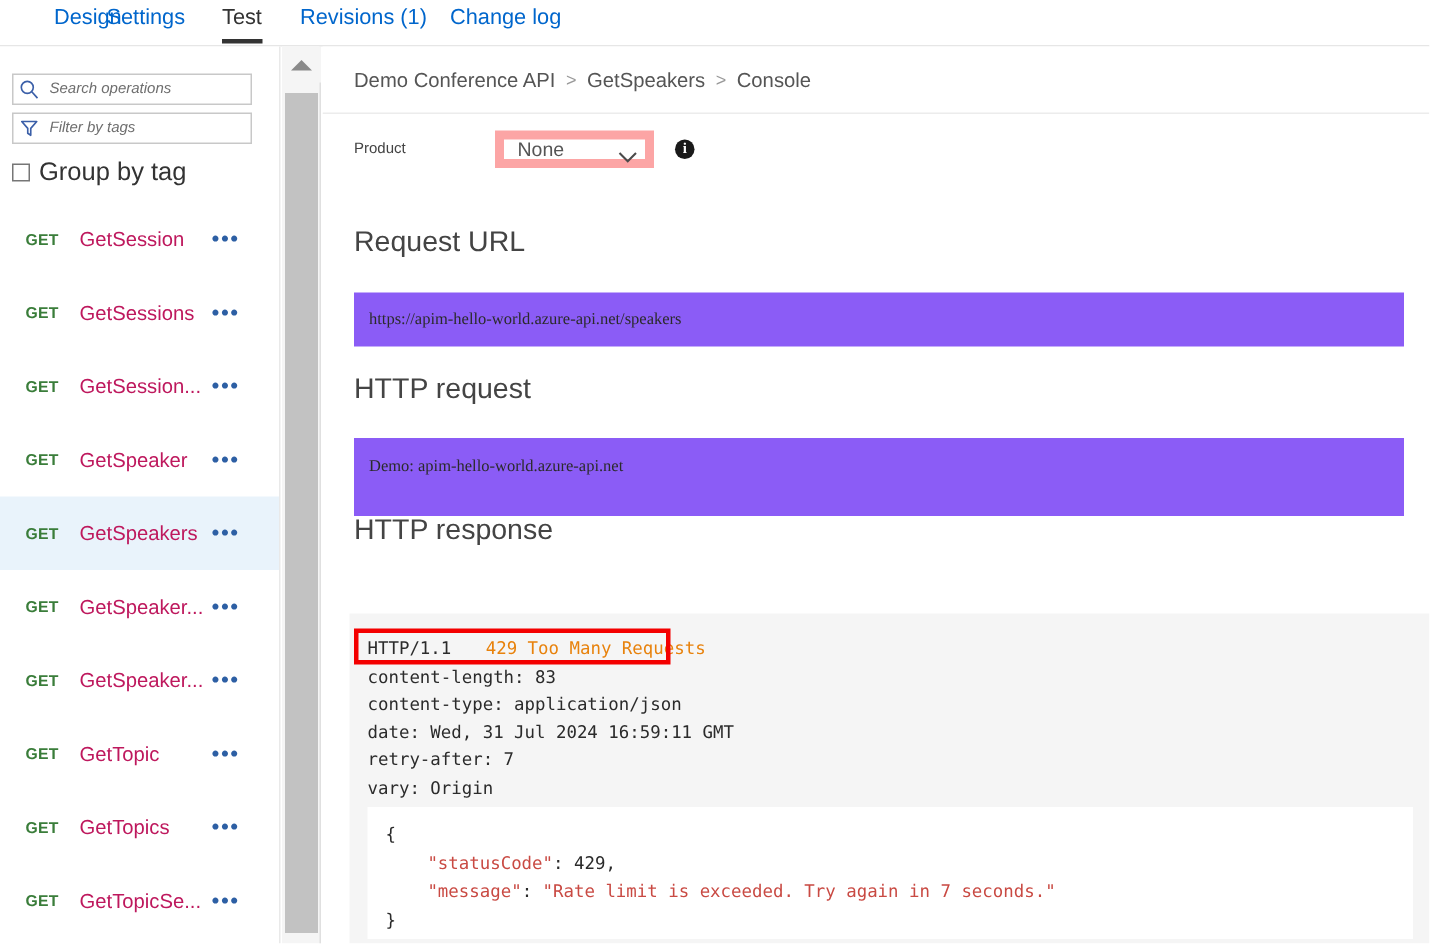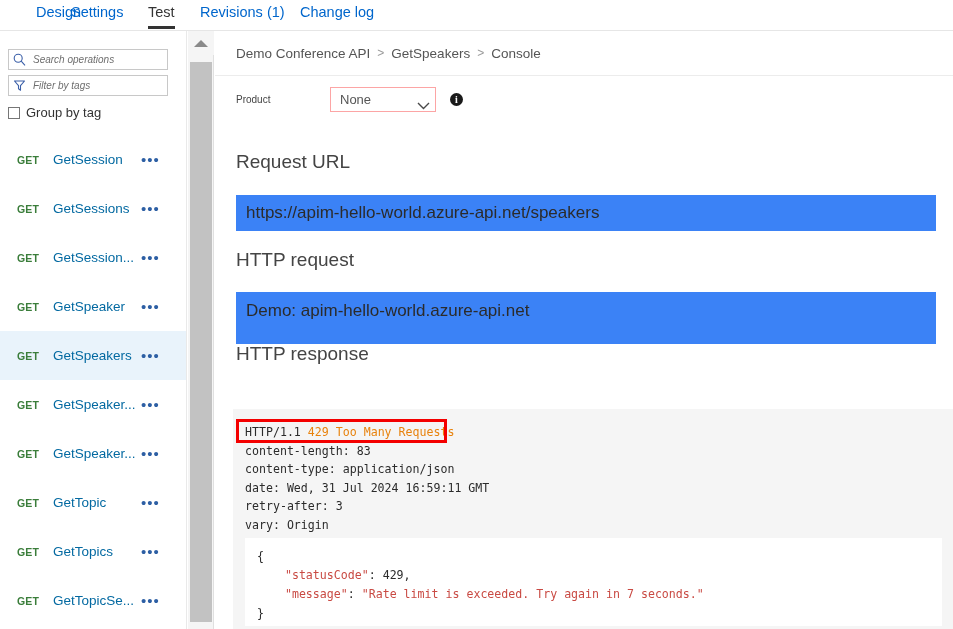--- a/index.html
+++ b/index.html
@@ -41,38 +41,38 @@
     display: flex; align-items: center;
   }
   .sfield .ph {
     font-size: 10px; color: #6e6e6e; font-style: italic;
     margin-left: 4px;
   }
   .sico { width: 20px; display: flex; align-items: center; justify-content: center; }
   .sico svg { display: block; }
   #groupby {
     position: absolute; left: 8px; top: 74px;
-    display: flex; align-items: center; font-size: 13px; color: #333;
+    display: flex; align-items: center; font-size: 17px; color: #333;
   }
   #groupby .cbx {
     width: 12px; height: 12px; border: 1px solid #767676; background: #fff;
     margin-right: 6px;
   }
 
   .oprow {
     position: absolute; left: 0; width: 186px; height: 49px;
     display: flex; align-items: center; cursor: pointer;
   }
   .oprow.selected { background: #e9f3fb; }
   .oprow .verb {
     position: absolute; left: 17px; font-size: 10.5px; font-weight: bold;
     color: #3a7d3a; letter-spacing: .2px;
   }
   .oprow .oname {
-    position: absolute; left: 53px; font-size: 13.5px; color: #0369a1;
+    position: absolute; left: 53px; font-size: 13.5px; color: #be185d;
     white-space: nowrap;
   }
   .oprow .dots {
     position: absolute; left: 141px; font-size: 15px; color: #2d5fa4;
     letter-spacing: 1px; line-height: 6px;
   }
 
   
   #scrollbar {
     position: absolute; top: 31px; left: 188px; width: 26px; height: 598px;
@@ -105,42 +105,42 @@
     border-bottom: 1px solid #ececec;
   }
   #breadcrumb .sep { margin: 0 7px; color: #999; font-size: 12px; }
 
   #productrow {
     position: absolute; top: 46px; left: 0; width: 738px; height: 44px;
     display: flex; align-items: center; padding-left: 21px;
   }
   #productrow .plabel { font-size: 10px; color: #444; width: 94px; }
   #productsel {
-    width: 106px; height: 25px; border: 1px solid #fca5a5; background: #fff;
+    width: 106px; height: 25px; border: 6px solid #fca5a5; background: #fff;
     display: flex; align-items: center; justify-content: space-between;
     padding: 0 7px 0 9px; cursor: pointer;
   }
   #productsel .pval { font-size: 13px; color: #555; }
   #productsel .chev {
     width: 11px; height: 6px; position: relative;
   }
   #infoicon {
     margin-left: 14px; width: 13px; height: 13px; border-radius: 50%;
     background: #1a1a1a; color: #fff; font-size: 10px; font-weight: bold;
     display: flex; align-items: center; justify-content: center;
     font-family: "Liberation Serif", serif; cursor: pointer;
   }
 
   .sect-h {
     position: absolute; left: 21px; font-size: 19px; color: #444444;
     font-weight: normal;
   }
   .codebox {
-    position: absolute; left: 21px; background: #3b82f6;
-    font-family: Liberation Sans, sans-serif; font-size: 17px;
+    position: absolute; left: 21px; background: #8b5cf6;
+    font-family: Liberation Serif, serif; font-size: 11px;
     color: #2b2b2b; line-height: 18px;
   }
 
   #requrl-box { top: 164px; width: 700px; height: 36px; padding: 9px 0 0 10px; }
   #httpreq-box { top: 261px; width: 700px; height: 52px; padding: 10px 0 0 10px; }
   #httpreq-box .l { white-space: pre; }
 
   
   #resp-tabs {
     position: absolute; top: 378px; left: 21px; width: 700px; height: 29px;
@@ -161,21 +161,21 @@
   #resp-box {
     position: absolute; top: 409px; left: 233px; width: 720px; height: 220px;
     background: #f5f5f5;
   }
   #resp-headers {
     position: absolute; top: 14px; left: 12px;
     font-family: "DejaVu Sans Mono", monospace; font-size: 11.6px;
     color: #2b2b2b; line-height: 18.5px; white-space: pre;
   }
   #status-line { position: relative; display: inline-block; }
-  #status-code { color: #e8820c; }
+  #status-code { color: #e8820c; margin-left: 16px; }
   #redbox {
     position: absolute; top: 419px; left: 236px; width: 211px; height: 24px;
     border: 3px solid #f40000; pointer-events: none;
   }
   #json-box {
     position: absolute; top: 129px; left: 12px; width: 697px; height: 88px;
     background: #ffffff;
     font-family: "DejaVu Sans Mono", monospace; font-size: 11.6px;
     color: #2b2b2b; line-height: 19px; padding: 9px 0 0 12px;
     white-space: pre;
@@ -336,21 +336,21 @@
     </div>
   </div>
 
 </div>
 
 <div id="resp-box">
   <div id="resp-headers"><span id="status-line"><span>HTTP/1.1 </span><span id="status-code">429 Too Many Requests</span></span>
 <span>content-length: 83</span>
 <span>content-type: application/json</span>
 <span>date: Wed, 31 Jul 2024 16:59:11 GMT</span>
-<span>retry-after: 3</span>
+<span>retry-after: 7</span>
 <span>vary: Origin</span></div>
 
   <div id="json-box"><span>{</span>
     <span class="jstr">"statusCode"</span>: <span class="jnum">429,</span>
     <span class="jstr">"message"</span>: <span class="jstr">"Rate limit is exceeded. Try again in 7 seconds."</span>
 <span>}</span></div>
 </div>
 
 <div id="redbox"></div>
 

